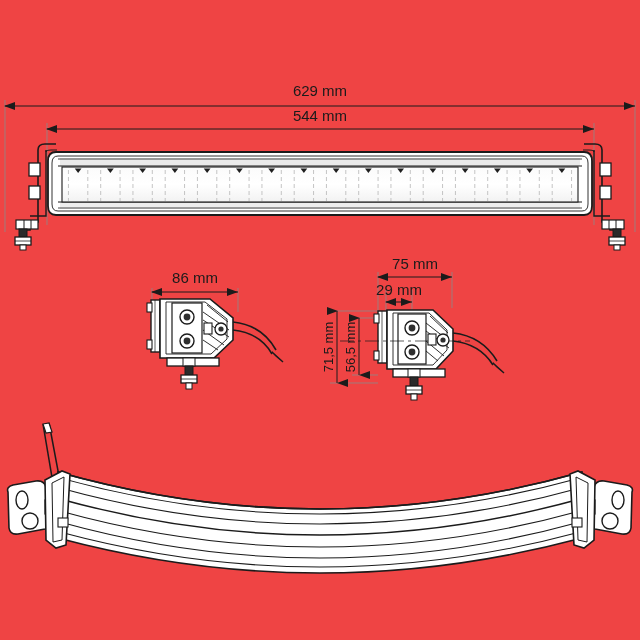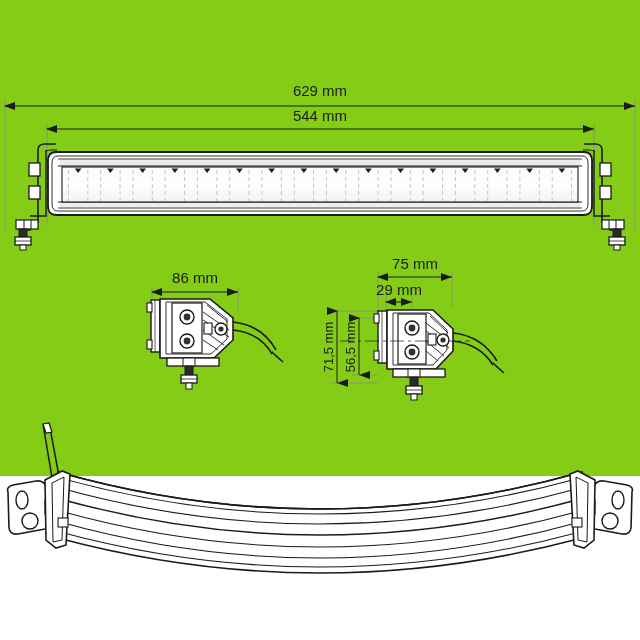--- a/index.html
+++ b/index.html
@@ -1,18 +1,18 @@
 <!DOCTYPE html>
 <html><head>
 <meta charset="utf-8">
 <style>
   html,body{margin:0;padding:0;background:#ffffff;}
   body{width:640px;height:640px;overflow:hidden;
        font-family:"Liberation Sans", sans-serif;}
-  #stage{position:relative;width:640px;height:476px;background:#84cc16;}
+  #stage{position:relative;width:640px;height:640px;background:#ef4444;}
   svg{display:block;}
   .dimtext{font-family:"Liberation Sans", sans-serif;font-size:15px;fill:#1b1b1b;}
   .dimtext-sm{font-family:"Liberation Sans", sans-serif;font-size:13px;fill:#1b1b1b;}
 </style>
 </head>
 <body>
 
 <div id="stage">
 <svg width="640" height="640" viewBox="0 0 640 640">
 

